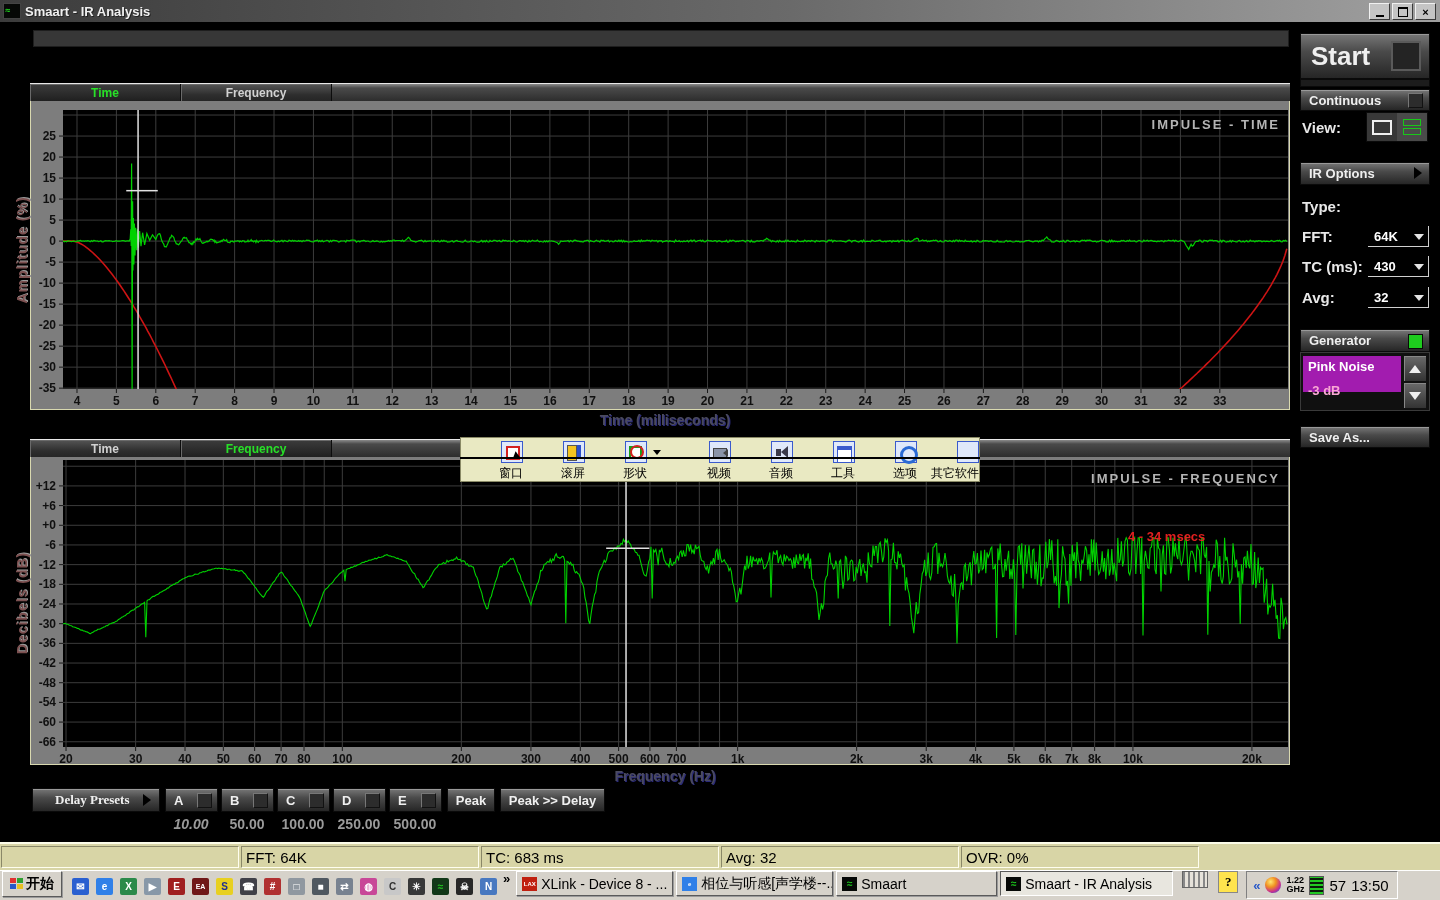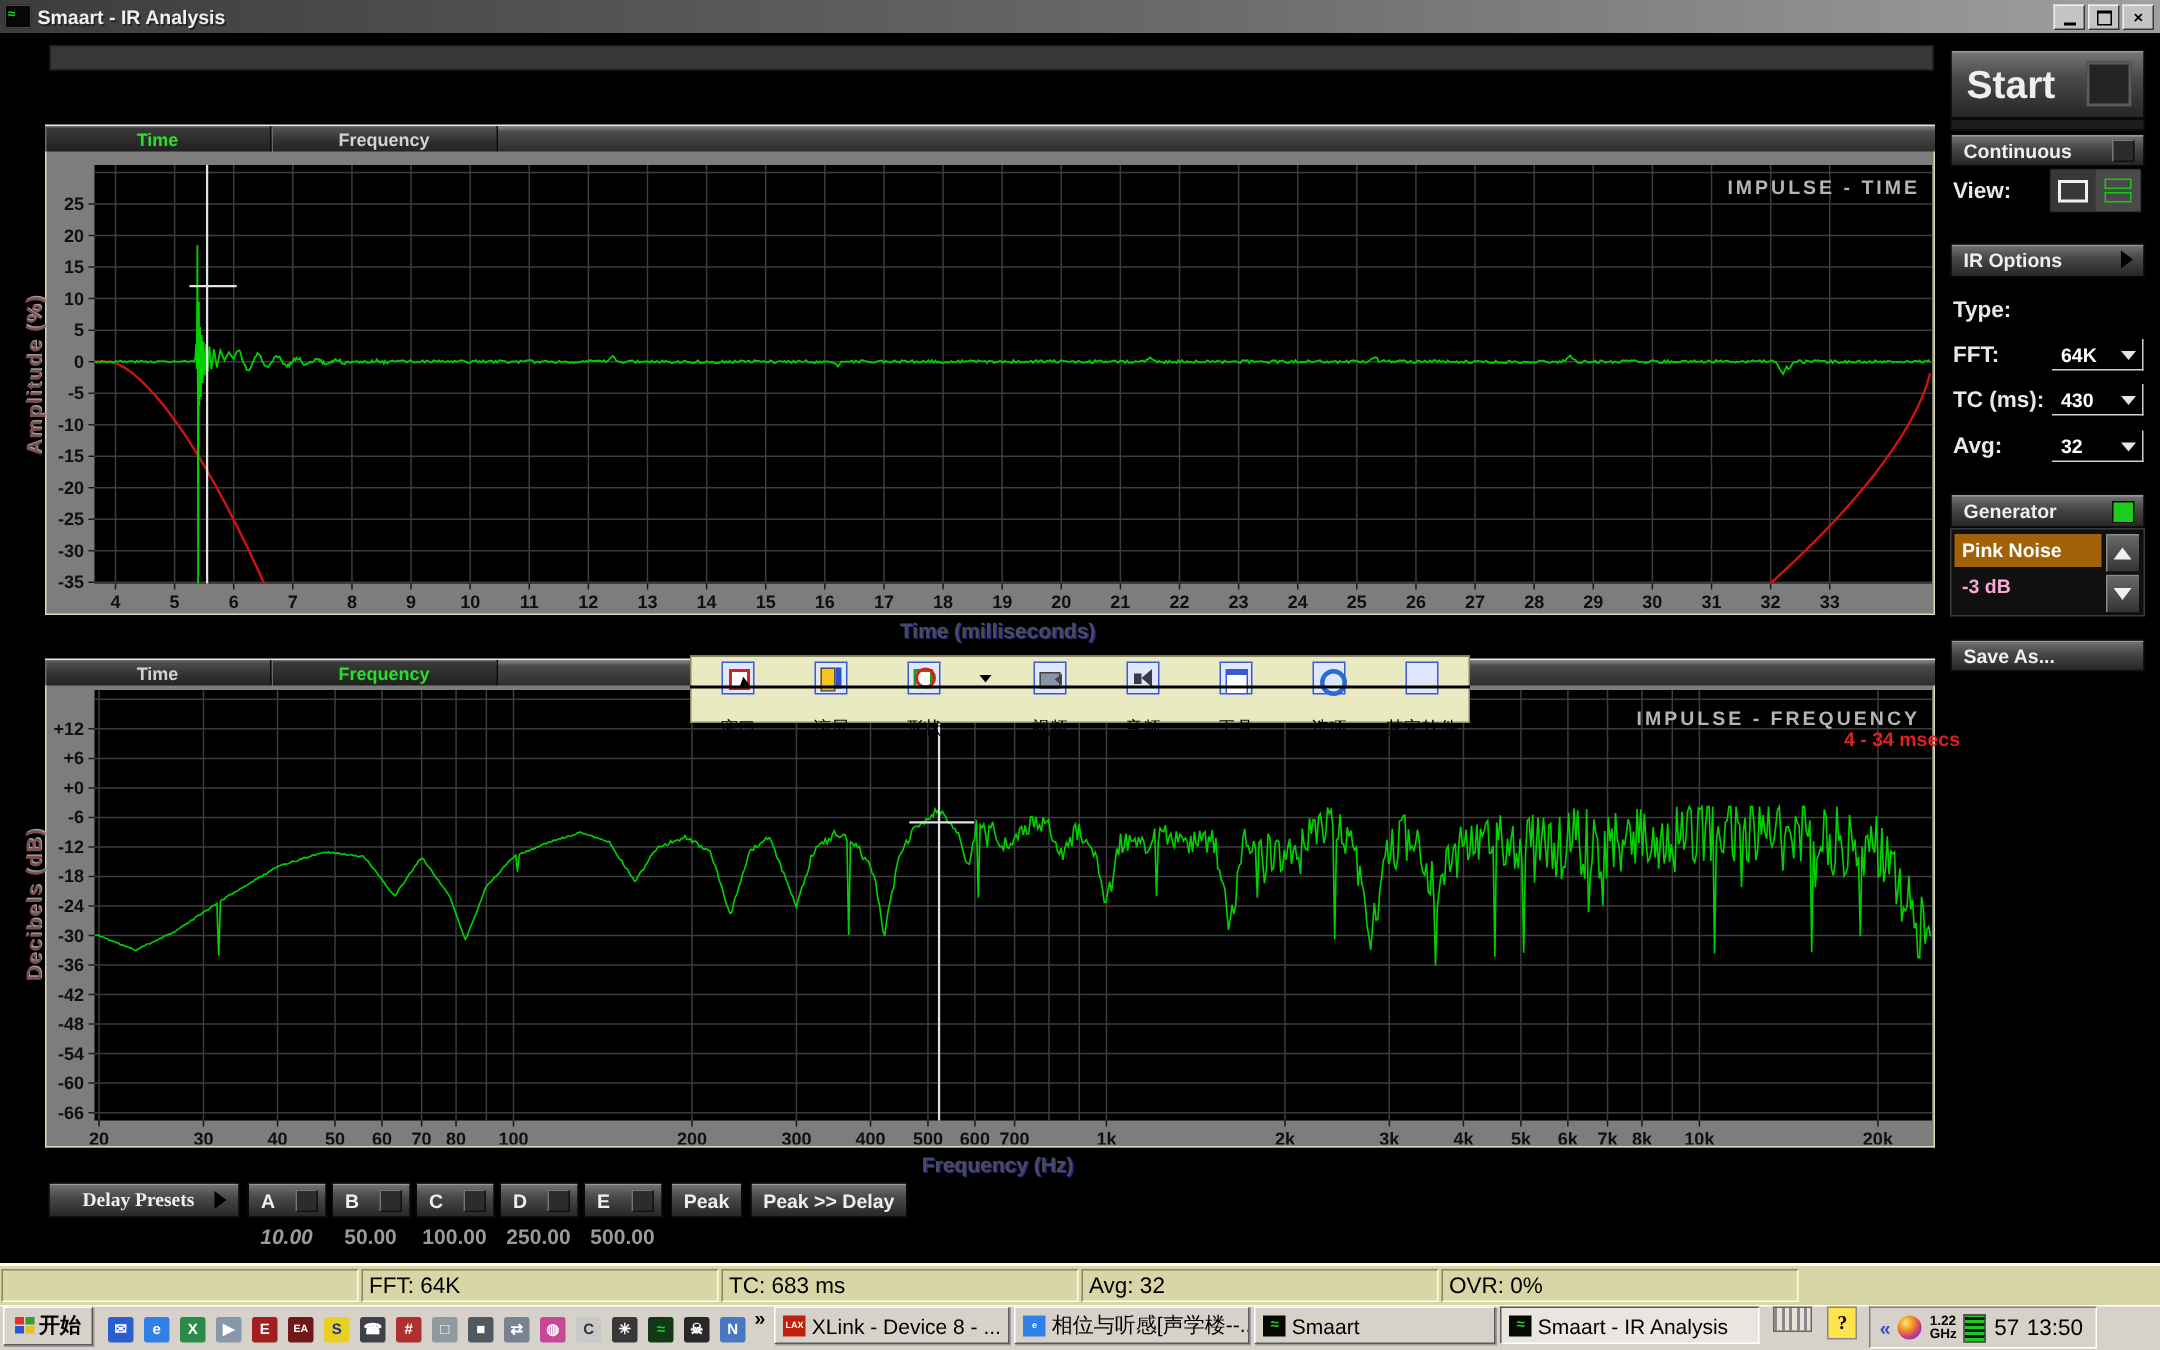--- a/index.html
+++ b/index.html
@@ -30,27 +30,27 @@
     background:linear-gradient(180deg,#555 0,#2e2e2e 60%,#242424);border-right:1px solid #0c0c0c;box-shadow:inset 1px 1px 0 #6a6a6a;}
   .tab.active{color:#28e028;background:linear-gradient(180deg,#3c3c3c,#1e1e1e);}
   
   .chartpanel{left:30px;width:1260px;background:#7d7d7d;border:1px solid #d9d9b0;border-top:none;box-sizing:border-box;}
   .ylab{position:absolute;width:300px;text-align:center;transform:rotate(-90deg);
     font:bold 14px "Liberation Sans",sans-serif;color:#7c5050;text-shadow:1px 1px 0 #9a9a9a;letter-spacing:1px;}
   .xlab{position:absolute;width:600px;text-align:center;font:bold 14px "Liberation Sans",sans-serif;
     color:#4a4a60;text-shadow:1px 1px 0 #2a2a7a;}
   .cornerlab{position:absolute;width:280px;text-align:right;font:bold 13px "Liberation Sans",sans-serif;
     color:#b4b4b4;letter-spacing:2px;}
-  .rangelab{position:absolute;width:280px;text-align:center;font:bold 13px "Liberation Sans",sans-serif;color:#e02020;}
+  .rangelab{position:absolute;width:280px;text-align:left;font:bold 13px "Liberation Sans",sans-serif;color:#e02020;margin-top:44px;}
   
   #menurecess{left:33px;top:30px;width:1254px;height:15px;background:#373737;border:1px solid #1e1e1e;}
   
   #floatbar{left:460px;top:437px;width:520px;height:45px;background:#e9e9c2;border:1px solid #8a8a66;
     display:flex;align-items:flex-start;z-index:30;box-sizing:border-box;padding-top:3px;}
-  .fitem{flex:1;display:flex;flex-direction:column;align-items:center;gap:12px;}
+  .fitem{flex:1;display:flex;flex-direction:column;align-items:flex-end;}
   .fitem .lbl{font:12px "Liberation Sans",sans-serif;color:#000;margin-top:2px;white-space:nowrap;}
   .ficon{width:22px;height:22px;background:#dfe8fa;border:1px solid #3a5acc;box-sizing:border-box;position:relative;}
   .ficon i{position:absolute;display:block;}
   .ic-win i{left:4px;top:4px;width:10px;height:10px;border:2px solid #d42020;background:#fff;}
   .ic-win em{position:absolute;right:2px;bottom:2px;width:0;height:0;border-left:6px solid #000;border-top:4px solid transparent;border-bottom:4px solid transparent;transform:rotate(20deg);}
   .ic-scroll i{left:3px;top:3px;width:8px;height:14px;background:#f4c420;border:1px solid #555;}
   .ic-scroll em{position:absolute;right:3px;top:3px;width:4px;height:14px;background:#2c50c8;}
   .ic-shape i{left:3px;top:4px;width:9px;height:9px;border:2px solid #18a018;background:#fff;}
   .ic-shape em{position:absolute;right:2px;top:3px;width:10px;height:10px;border:2px solid #d42020;border-radius:50%;}
   .ic-video i{left:3px;top:6px;width:12px;height:9px;background:#8a94a8;border:1px solid #444;}
@@ -530,21 +530,21 @@
       <span class="val">32</span>
       <span class="dn"></span>
     </div>
   </div>
 
 <div class="abs dbtn" style="left:1300px;top:329px;width:128px;height:21px">
   <span style="margin-left:8px">Generator</span>
   <span style="position:absolute;right:6px;top:4px;width:13px;height:13px;background:#1ecc1e;border:1px solid #0a0a0a"></span>
 </div>
 <div class="abs" style="left:1300px;top:352px;width:128px;height:57px;background:#101010;border:1px solid #3a3a3a">
-  <div style="position:absolute;left:2px;top:3px;width:98px;height:22px;background:#a16207;color:#fff;font:bold 13px 'Liberation Sans',sans-serif;padding:3px 0 0 5px;box-sizing:border-box">Pink Noise</div>
+  <div style="position:absolute;left:2px;top:3px;width:98px;height:36px;background:#a21caf;color:#fff;font:bold 13px 'Liberation Sans',sans-serif;padding:3px 0 0 5px;box-sizing:border-box">Pink Noise</div>
   <div style="position:absolute;left:7px;top:30px;color:#f9a8d4;font:bold 13px 'Liberation Sans',sans-serif">-3 dB</div>
   <span class="scrollbtn" style="right:2px;top:2px">
       <i class="up"></i>
     </span>
   <span class="scrollbtn" style="right:2px;top:29px">
       <i class="dwn"></i>
     </span>
 </div>
 
 <div class="abs dbtn" style="left:1300px;top:426px;width:128px;height:20px">

